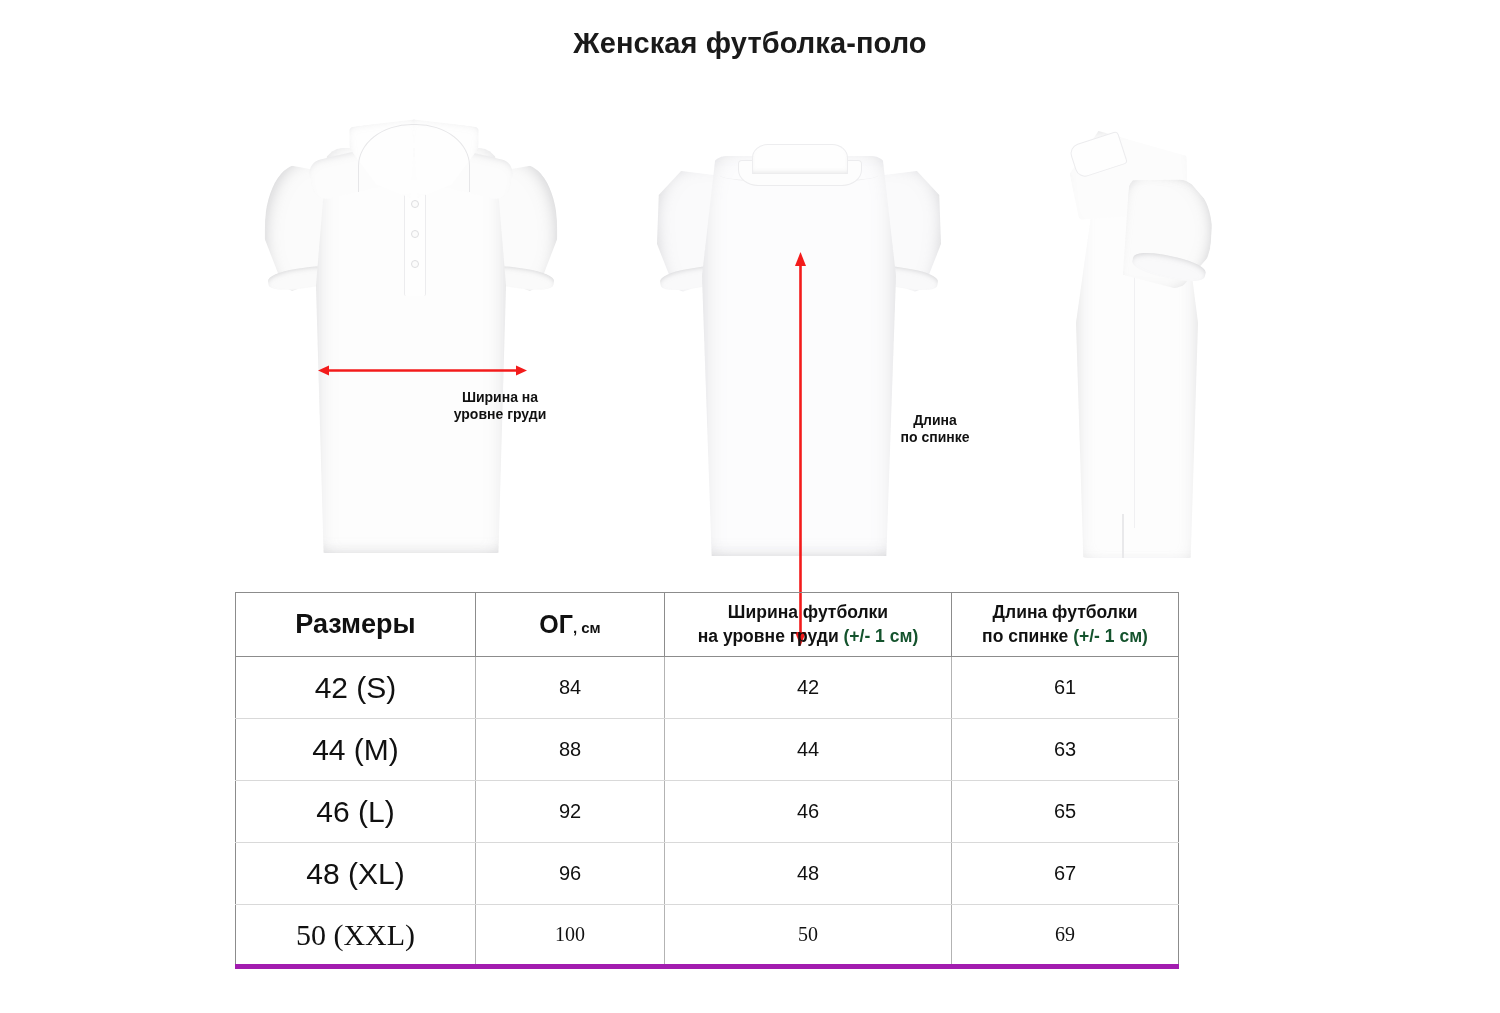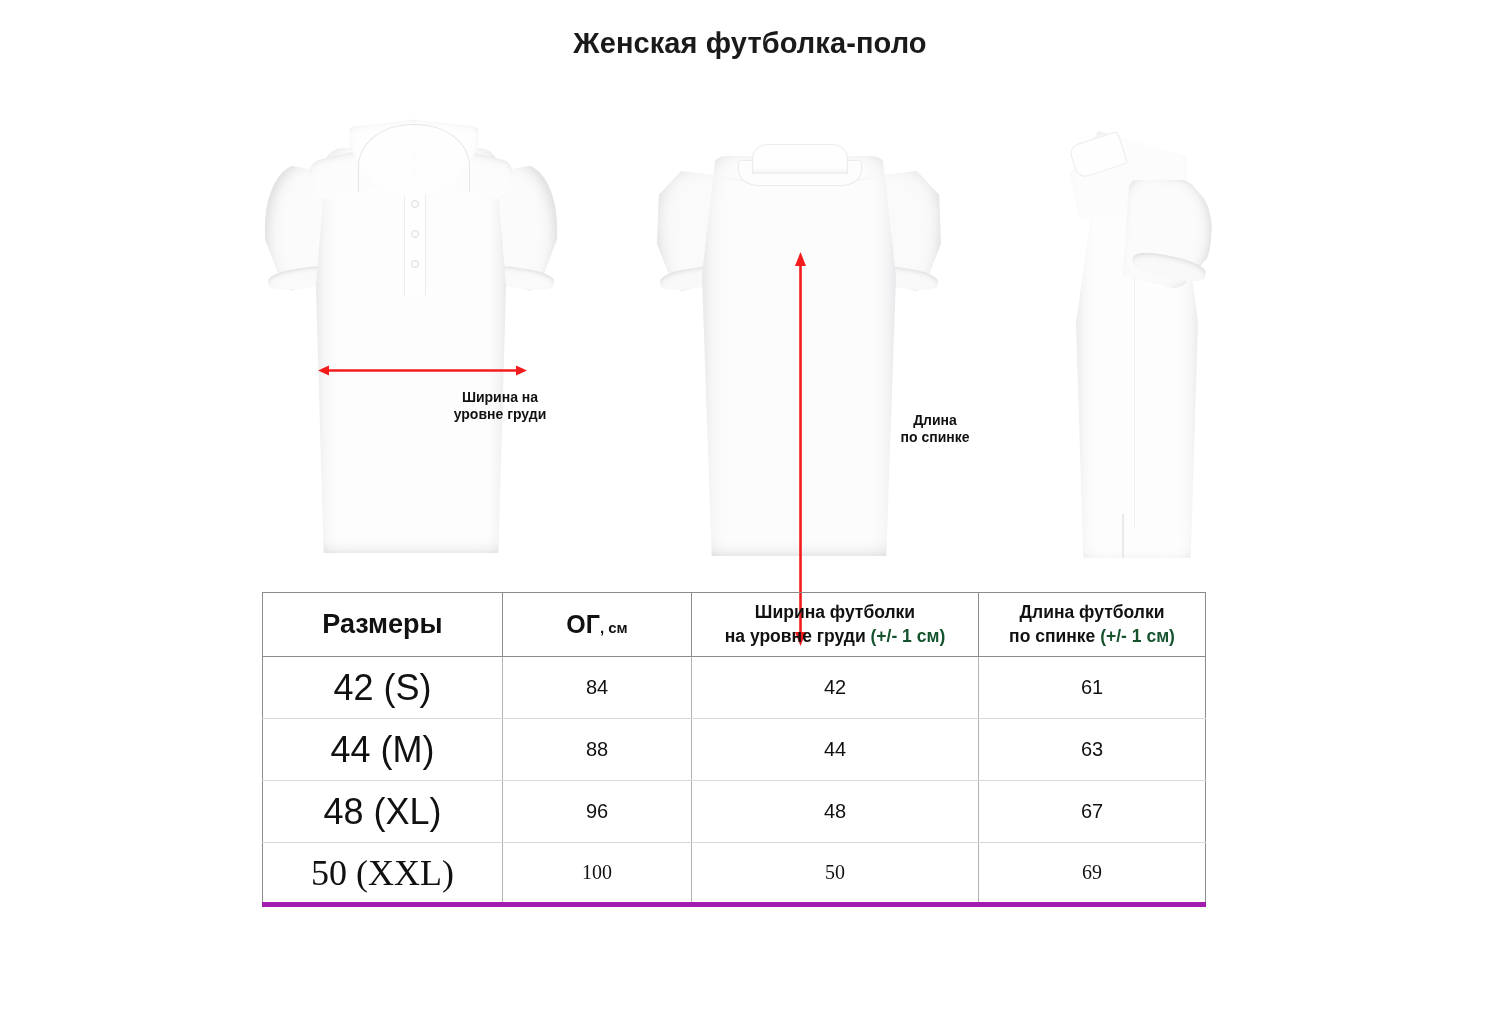--- a/index.html
+++ b/index.html
@@ -209,21 +209,21 @@
     position:absolute;
     font-size: 14px; font-weight: 700; color: #111;
     line-height: 1.22; text-align: center;
     white-space: pre-line;
   }
   #label-width  { left: 420px; top: 289px; width: 160px; }
   #label-length { left: 815px; top: 312px; width: 200px; text-align: center; margin-left: 20px; }
 
   
   table.sizes {
-    position: absolute; left: 262px; top: 592px;
+    position: absolute; left: 235px; top: 592px;
     width: 943px;
     border-collapse: collapse;
     table-layout: fixed;
   }
   table.sizes th, table.sizes td {
     border: 1px solid #d9d9d9;
     text-align: center;
     vertical-align: middle;
     color: #111;
   }
@@ -245,21 +245,21 @@
   col.c2 { width: 189px; }
   col.c3 { width: 287px; }
   col.c4 { width: 227px; }
 
   .th-sizes { font-size: 27px; font-weight: 700; }
   .th-og    { font-size: 25px; font-weight: 700; }
   .th-og .small { font-size: 15px; font-weight: 700; }
   .th-multi { font-size: 17.5px; font-weight: 700; line-height: 1.35; }
   .tol { color: #14532d; }
 
-  td.cell-size { font-size: 36px; font-weight: 400; }
+  td.cell-size { font-size: 30px; font-weight: 400; }
   td.cell-num  { font-size: 20px; font-weight: 400; }
 </style>
 </head>
 <body>
 
 <div id="page">
 
   <div class="title">Женская футболка-поло</div>
 
   <div class="figures">
@@ -348,20 +348,26 @@
           <td class="cell-num">42</td>
           <td class="cell-num">61</td>
         </tr>
         <tr>
           <td class="cell-size">44 (M)</td>
           <td class="cell-num">88</td>
           <td class="cell-num">44</td>
           <td class="cell-num">63</td>
         </tr>
         <tr>
+          <td class="cell-size">46 (L)</td>
+          <td class="cell-num">92</td>
+          <td class="cell-num">46</td>
+          <td class="cell-num">65</td>
+        </tr>
+        <tr>
           <td class="cell-size">48 (XL)</td>
           <td class="cell-num">96</td>
           <td class="cell-num">48</td>
           <td class="cell-num">67</td>
         </tr>
         <tr>
           <td class="cell-size">50 (XXL)</td>
           <td class="cell-num">100</td>
           <td class="cell-num">50</td>
           <td class="cell-num">69</td>

